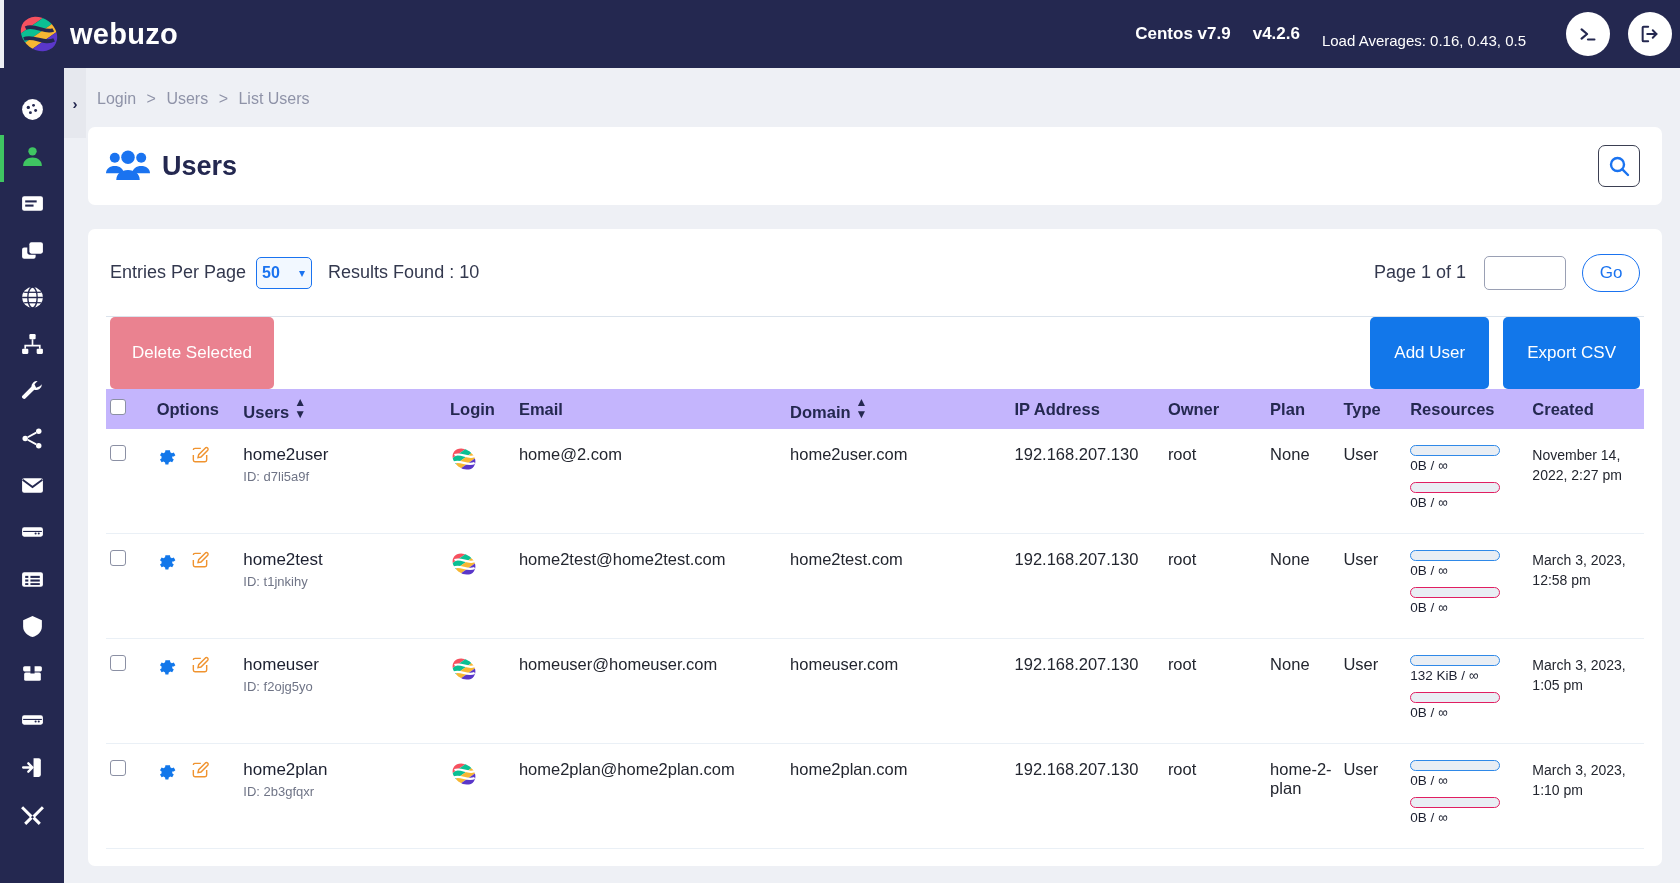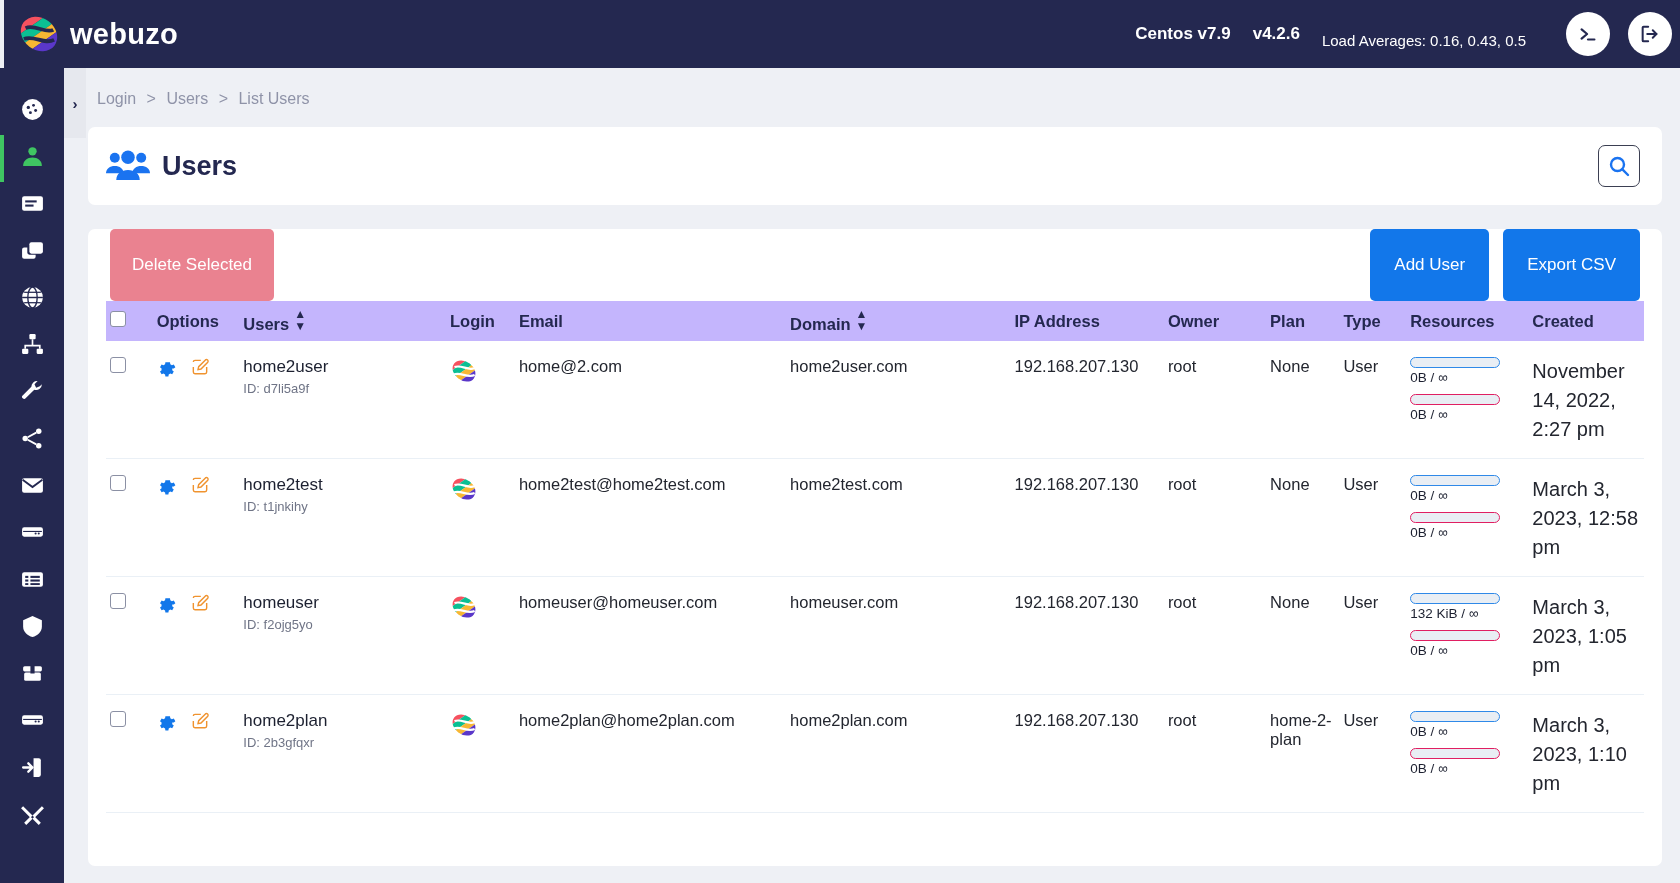--- a/index.html
+++ b/index.html
@@ -177,21 +177,21 @@
   .uname { font-size: 17px; color: #1c2030; }
   .uid { font-size: 13px; color: #6f7486; margin-top: 4px; }
   .wlogo { width: 28px; height: 28px; display: block; }
 
   .bar {
     width: 90px; height: 11px; border-radius: 6px;
     border: 1.6px solid #2f89e8; background: #e9eef4; margin-bottom: 2px;
   }
   .bar.pink { border-color: #e01f62; }
   .barlabel { font-size: 13.5px; color: #1c2030; margin-bottom: 9px; }
-  .created { font-size: 20px; line-height: 1.45; }
+  .created { font-size: 14px; line-height: 1.45; }
 </style>
 </head>
 <body>
 
 <div class="topbar">
   <div class="brand">
     <div class="brand-logo">
       <svg viewBox="0 0 100 100" width="42" height="42">
         <defs>
             <clipPath id="wb">
@@ -420,20 +420,33 @@
 
   <div class="red-arrow">
     <svg width="260" height="42" viewBox="0 0 260 42">
       <polygon points="0,20 34,4 30,20 34,36" fill="#f50000"></polygon>
       <polygon points="30,16 248,24 248,32 30,25" fill="#f50000"></polygon>
     </svg>
   </div>
 
   <div class="card">
 
+    <div class="pagerow">
+      <span class="epp-label">Entries Per Page</span>
+      <span class="sel-wrap">
+        <select class="epp-select">
+          <option>50</option><option>10</option><option>25</option><option>100</option>
+        </select>
+        <span class="sel-caret">▾</span>
+      </span>
+      <span class="results">Results Found : 10</span>
+      <span class="page-of">Page 1 of 1</span>
+      <input class="page-input" type="text" placeholder="" style="">
+      <button class="go-btn">Go</button>
+    </div>
 
     <div class="btnrow">
       <button class="btn btn-delete">Delete Selected</button>
       <div class="right-btns">
         <button class="btn btn-blue">Add User</button>
         <button class="btn btn-blue">Export CSV</button>
       </div>
     </div>
 
     <table>

